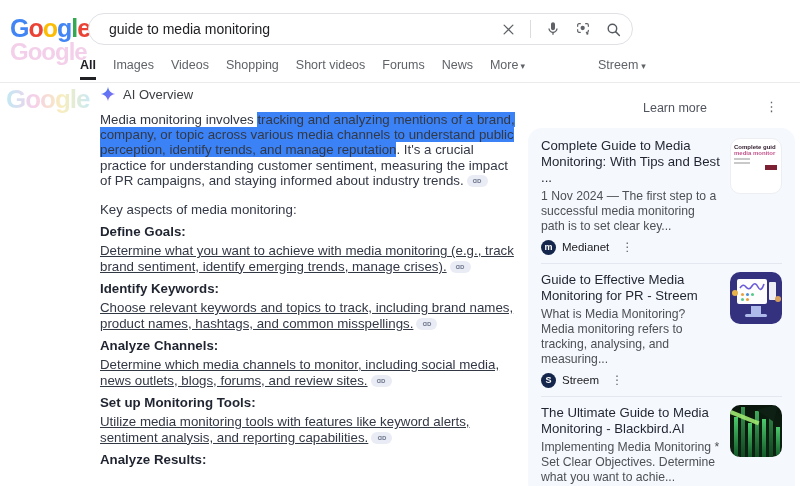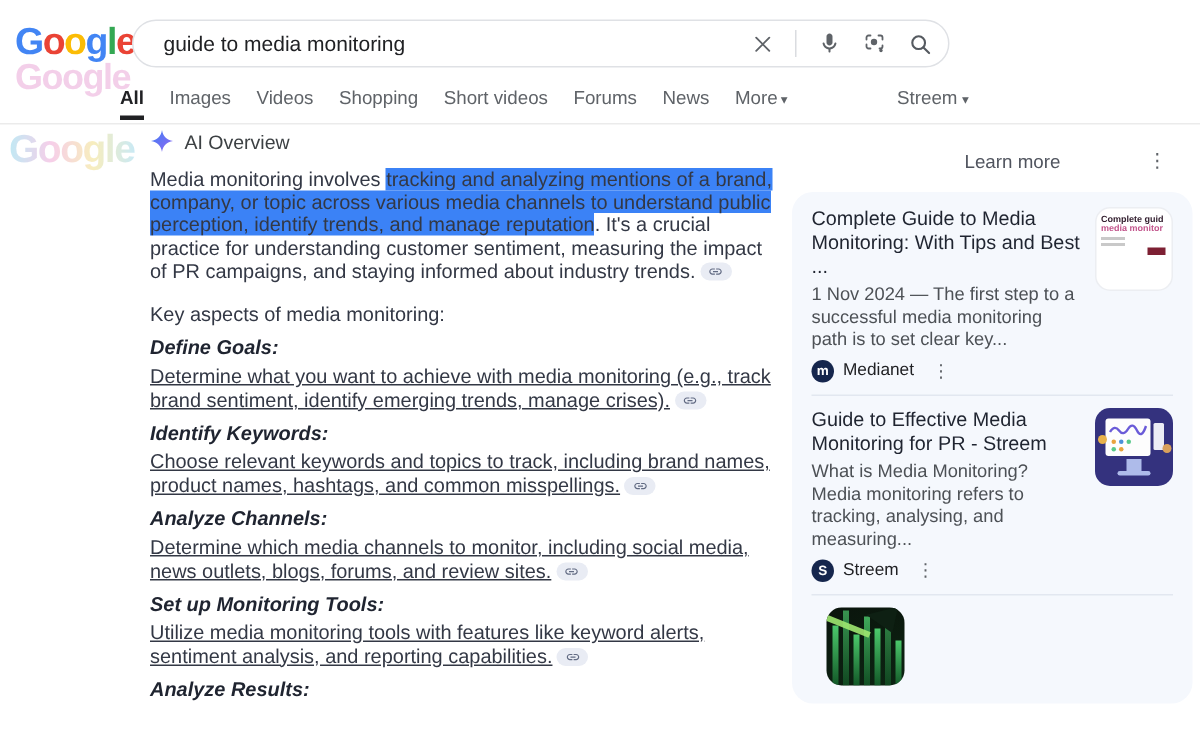--- a/index.html
+++ b/index.html
@@ -45,21 +45,21 @@
   .ai-menu { position:absolute; left:765px; top:99px; font-size:13px; color:#5f6368; cursor:pointer; }
   .intro { margin-top:10px; font-size:13.3px; line-height:15.2px; color:#333845; }
   .hl { background:#3b82f6; cursor:pointer; }
   .chip {
     display:inline-flex; align-items:center; justify-content:center;
     width:21px; height:12px; border-radius:7px; background:#e9ecf4;
     vertical-align:-1px; margin-left:3px; cursor:pointer;
   }
   .key-aspects { margin-top:14px; font-size:13.3px; color:#333845; }
   .sec { margin-top:7px; }
-  .sec h3 { font-size:13.3px; line-height:15px; font-weight:bold; color:#1f2430; margin-bottom:4px;font-style:italic; }
+  .sec h3 { font-size:13.3px; line-height:15px; font-weight:bold; color:#1f2430; margin-bottom:4px; }
   .sec p { font-size:13.3px; line-height:15.5px; color:#333845;text-decoration:underline; }
   
   .sidebar {
     position:absolute; left:528px; top:128px; width:267px;
     background:#f5f8fd; border-radius:14px; padding:10px 13px 12px 13px;
   }
   .card { display:flex; cursor:pointer; }
   .card-text { flex:1; min-width:0; }
   .card-title { font-size:13.2px; line-height:16px; color:#1f2430; }
   .card-snippet { font-size:12.2px; line-height:15px; color:#4d5156; margin-top:3px; }
@@ -264,20 +264,25 @@
       <div class="stand"></div>
       <div class="base"></div>
       <div class="hand1"></div>
       <div class="hand2"></div>
     </div>
   </div>
 
   <div class="divider"></div>
 
   <div class="card">
+    <div class="card-text">
+      <div class="card-title">The Ultimate Guide to Media Monitoring - Blackbird.AI</div>
+      <div class="card-snippet">Implementing Media Monitoring * Set Clear Objectives. Determine what you want to achie...</div>
+
+    </div>
     <div class="thumb t3">
       <div class="mcol" style="left:4px;  height:40px;"></div>
       <div class="mcol" style="left:11px; height:50px; opacity:.6;"></div>
       <div class="mcol" style="left:18px; height:34px;"></div>
       <div class="mcol" style="left:25px; height:46px; opacity:.7;"></div>
       <div class="mcol" style="left:32px; height:38px;"></div>
       <div class="mcol" style="left:39px; height:50px; opacity:.55;"></div>
       <div class="mcol" style="left:46px; height:30px;"></div>
       <div class="beam"></div>
       <div class="bird"></div>

